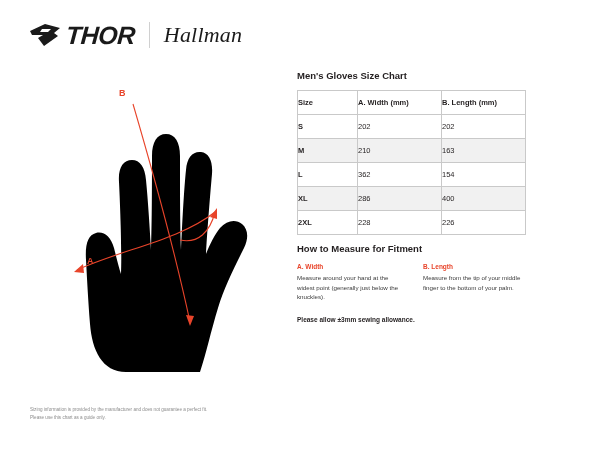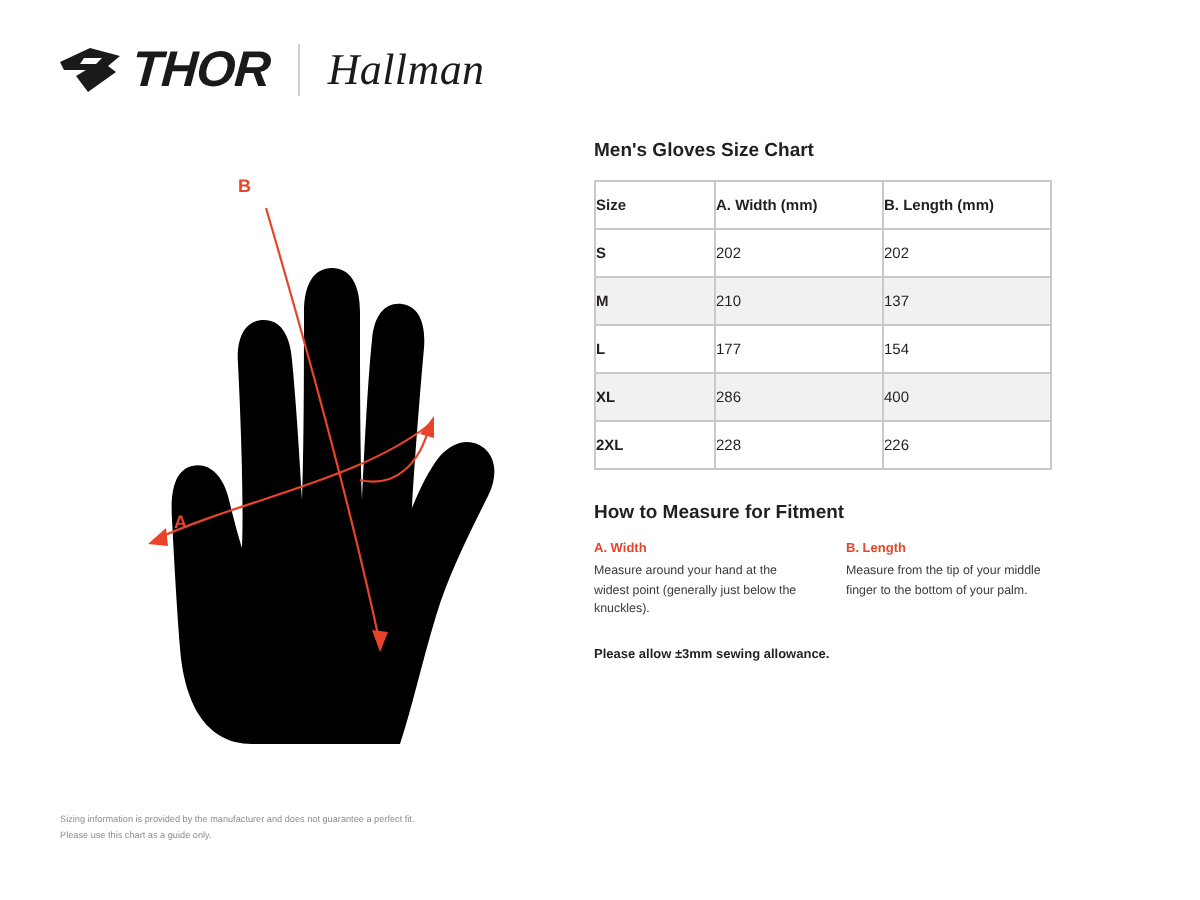--- a/index.html
+++ b/index.html
@@ -120,21 +120,21 @@
   }
   table.size-chart tbody tr:nth-child(odd) td {
     background: #ffffff;
   }
   col.c1 { width: 60px; }
   col.c2 { width: 84px; }
   col.c3 { width: 84px; }
 
   
   .measure {
-    margin-top: 16px;
+    margin-top: 8px;
   }
   .measure-cols {
     display: flex;
     gap: 18px;
     margin-top: 8px;
   }
   .measure-col {
     width: 108px;
   }
   .measure-head {
@@ -248,25 +248,25 @@
       </thead>
       <tbody>
         <tr>
           <td class="size-cell">S</td>
           <td>202</td>
           <td>202</td>
         </tr>
         <tr>
           <td class="size-cell">M</td>
           <td>210</td>
-          <td>137</td>
+          <td>163</td>
         </tr>
         <tr>
           <td class="size-cell">L</td>
-          <td>177</td>
+          <td>362</td>
           <td>154</td>
         </tr>
         <tr>
           <td class="size-cell">XL</td>
           <td>286</td>
           <td>400</td>
         </tr>
         <tr>
           <td class="size-cell">2XL</td>
           <td>228</td>

